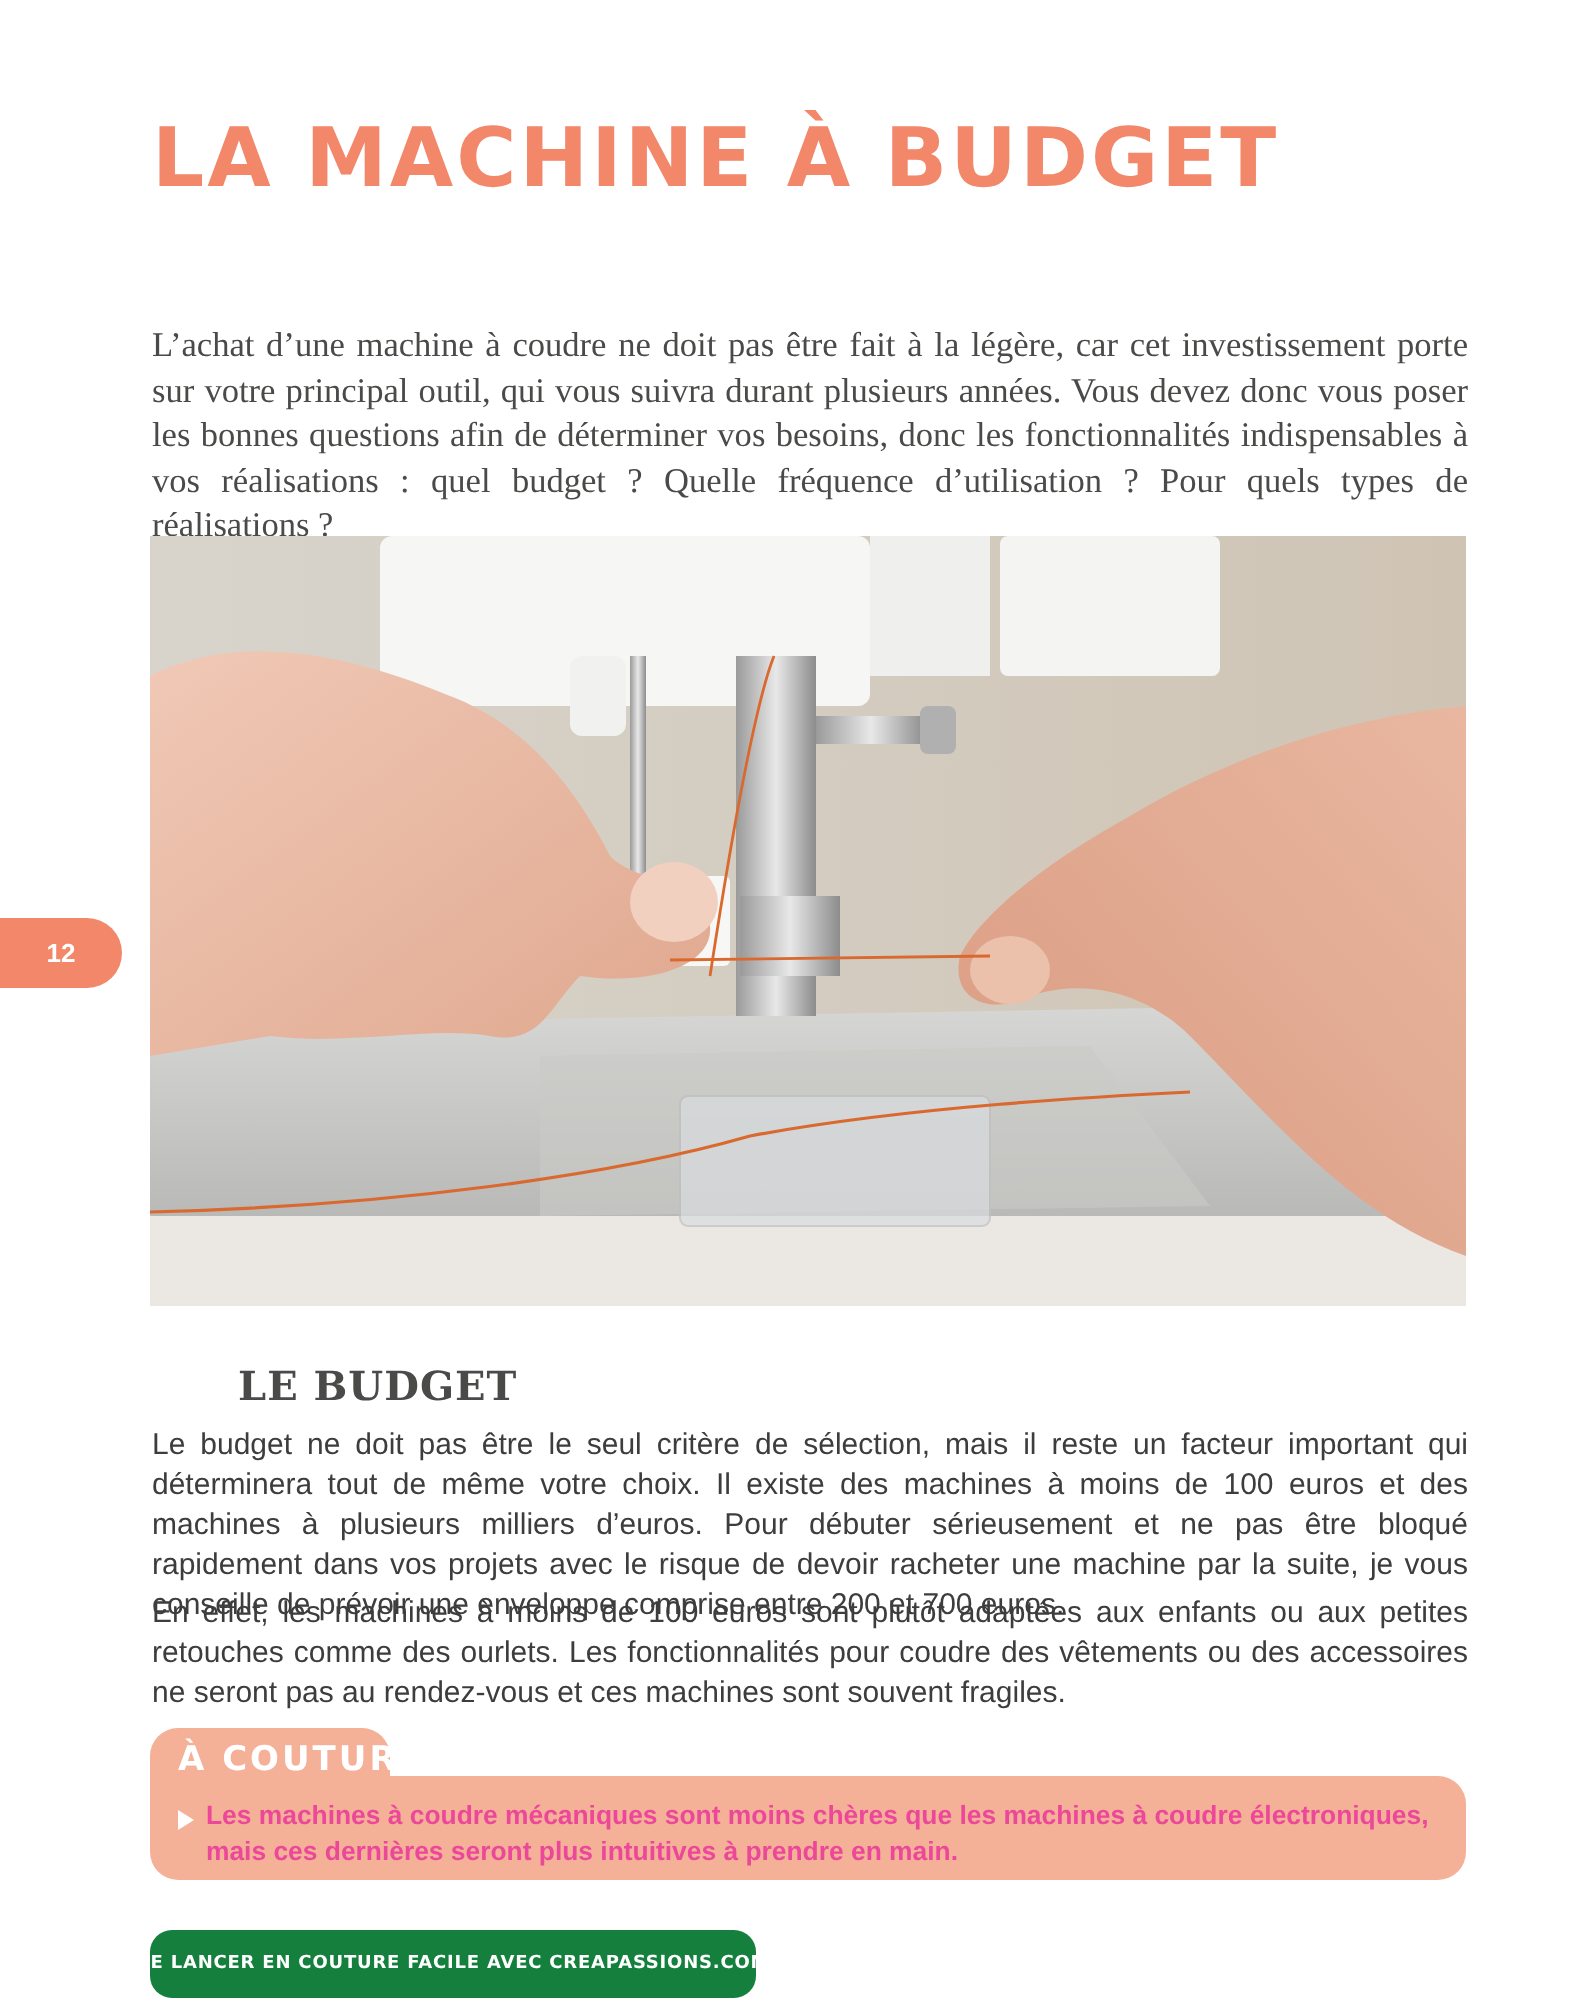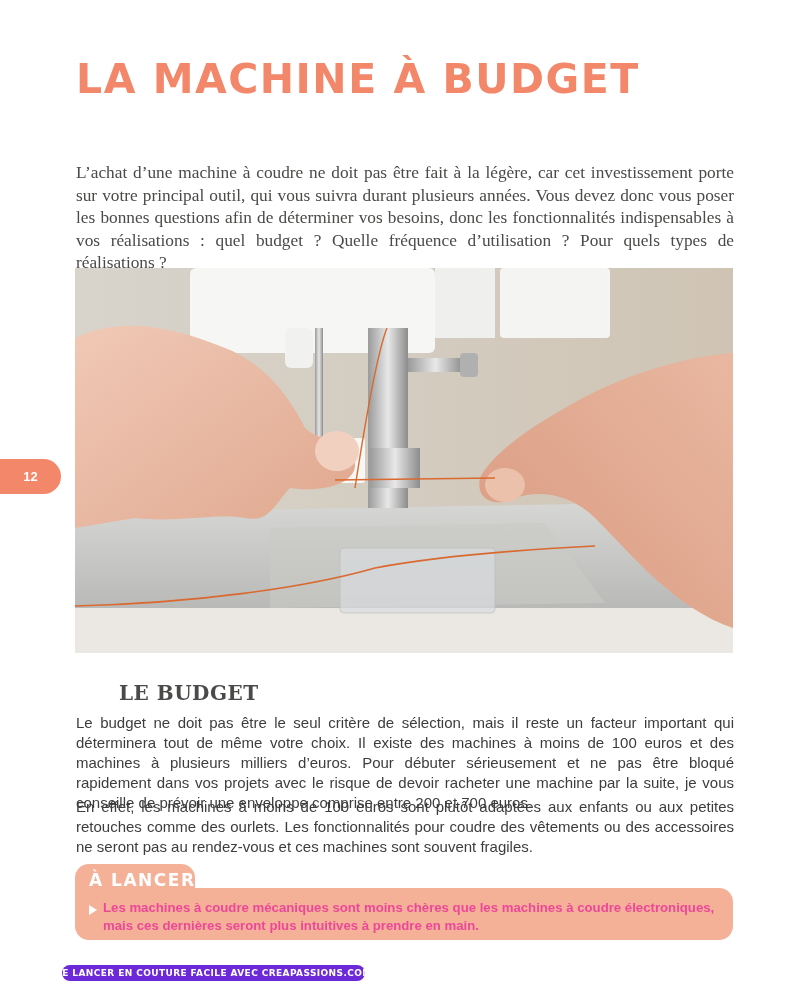--- a/index.html
+++ b/index.html
@@ -66,22 +66,22 @@
       border-top: 5px solid transparent; border-bottom: 5px solid transparent;
       border-left: 8px solid #ffffff;
     }
     .callout-text {
       position: absolute; left: 103px; top: 899px; width: 620px;
       font-family: "Liberation Sans", sans-serif; font-weight: bold;
       font-size: 13.2px; line-height: 18px; color: #ec4899;
     }
 
     .footer-badge {
-      position: absolute; left: 62px; top: 965px; width: 303px; height: 16px;
-      background: #6d28d9; border-radius: 11px;
+      position: absolute; left: 75px; top: 965px; width: 303px; height: 34px;
+      background: #15803d; border-radius: 11px;
       display: flex; align-items: center; justify-content: center;
       color: #fff; font-family: "DejaVu Sans", sans-serif; font-weight: bold;
       font-size: 9px; letter-spacing: 0.4px; white-space: nowrap;
     }
   </style>
 </head>
 <body>
 
 <h1 class="page-title">LA MACHINE À BUDGET</h1>
 
@@ -150,19 +150,19 @@
   </svg>
 </div>
 
 <h2 class="section-heading">LE BUDGET</h2>
 
 <p class="para para-1">Le budget ne doit pas être le seul critère de sélection, mais il reste un facteur important qui déterminera tout de même votre choix. Il existe des machines à moins de 100 euros et des machines à plusieurs milliers d’euros. Pour débuter sérieusement et ne pas être bloqué rapidement dans vos projets avec le risque de devoir racheter une machine par la suite, je vous conseille de prévoir une enveloppe comprise entre 200 et 700 euros.</p>
 <p class="para para-2">En effet, les machines à moins de 100 euros sont plutôt adaptées aux enfants ou aux petites retouches comme des ourlets. Les fonctionnalités pour coudre des vêtements ou des accessoires ne seront pas au rendez-vous et ces machines sont souvent fragiles.</p>
 
 <div class="callout-tab"></div>
 <div class="callout-body"></div>
-<span class="callout-tab-label">À LANCER</span>
+<span class="callout-tab-label">À COUTURE</span>
 <span class="callout-arrow"></span>
 <p class="callout-text">Les machines à coudre mécaniques sont moins chères que les machines à coudre électroniques, mais ces dernières seront plus intuitives à prendre en main.</p>
 
 <div class="footer-badge">
   <span>SE LANCER EN COUTURE FACILE AVEC CREAPASSIONS.COM</span>
 </div>
 
 </body></html>

